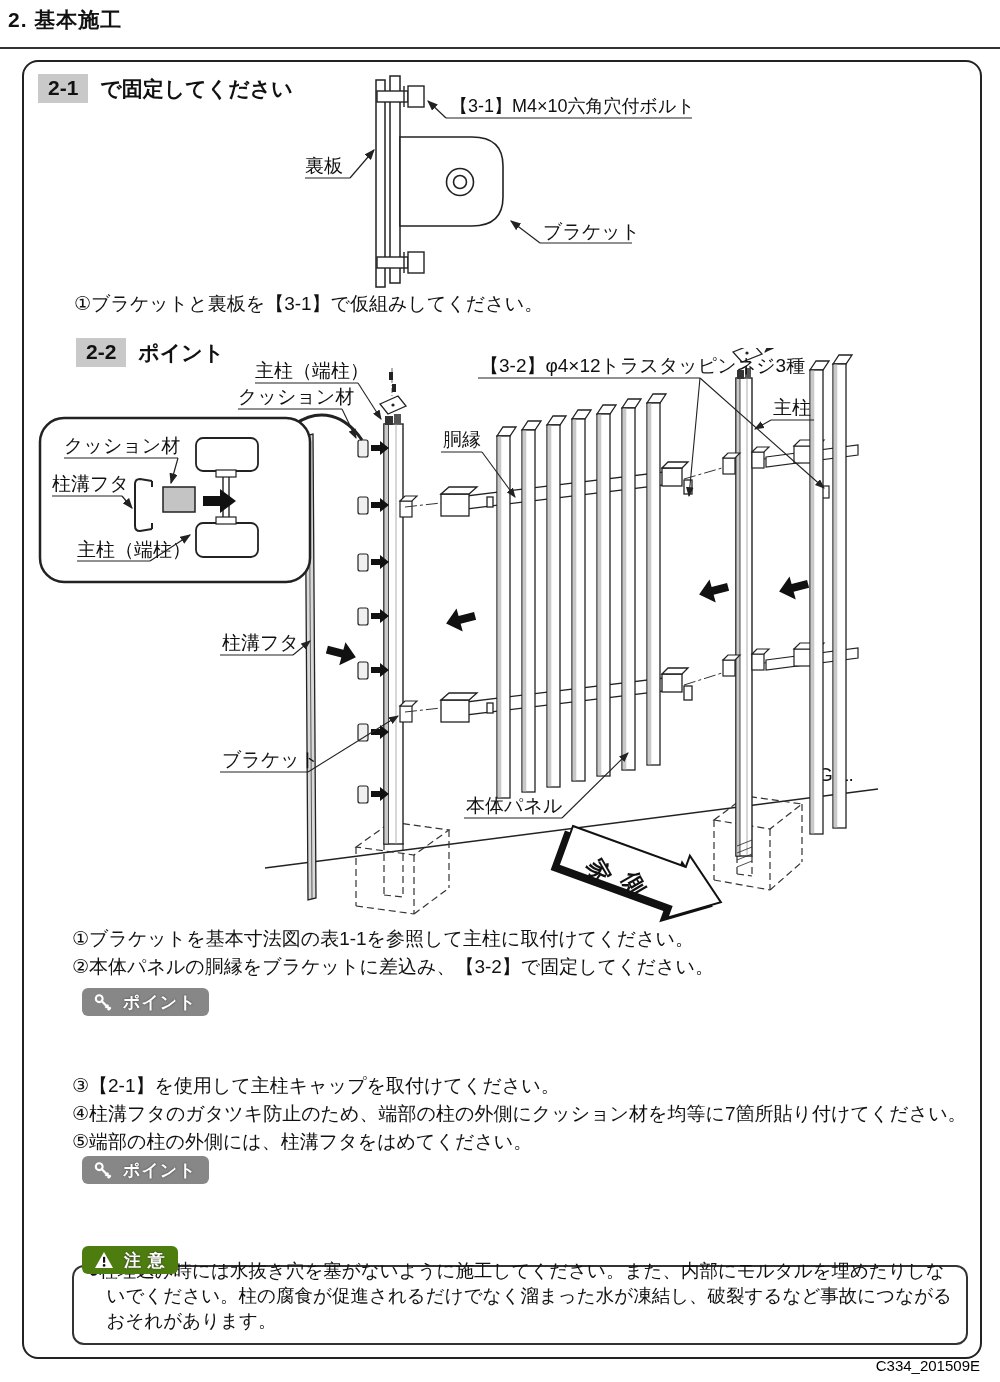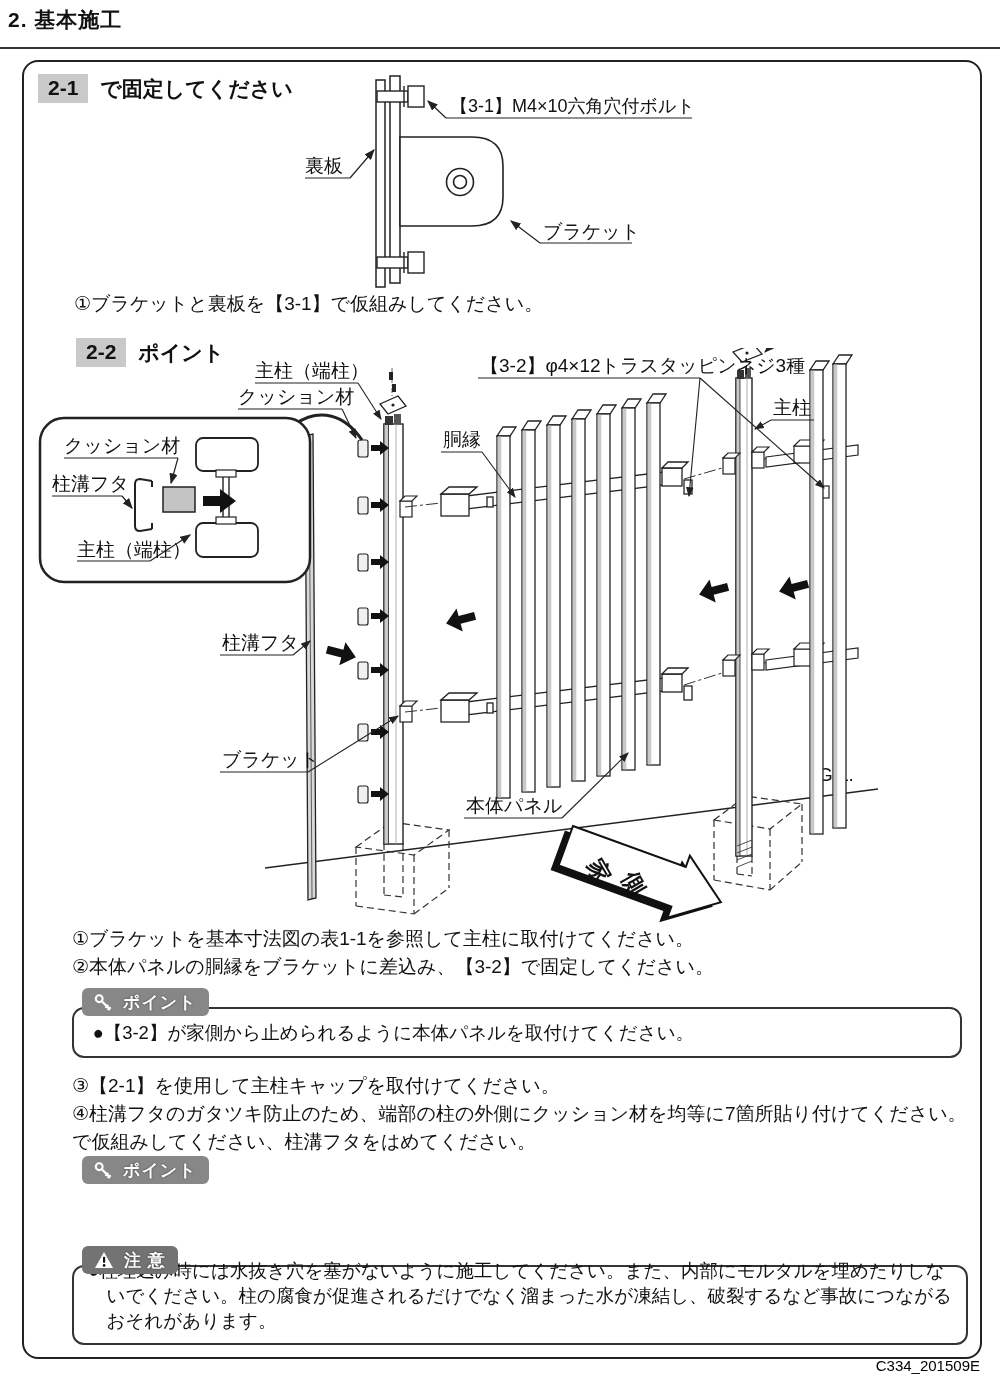--- a/index.html
+++ b/index.html
@@ -366,43 +366,40 @@
 <div class="calloutbox" style="left:72px;top:988px;width:890px;height:70px;">
   <div class="callout-tab" style="background:#878787;">
     <svg width="19" height="19" viewBox="0 0 20 20">
       <circle cx="5.5" cy="6" r="3.6" fill="none" stroke="#fff" stroke-width="2.2"></circle>
       <line x1="8.5" y1="9" x2="17" y2="17.5" stroke="#fff" stroke-width="2.4"></line>
       <line x1="12" y1="15.5" x2="15" y2="12.5" stroke="#fff" stroke-width="2.2"></line>
       <line x1="14.5" y1="18" x2="17.5" y2="15" stroke="#fff" stroke-width="2.2"></line>
     </svg>
     <span class="tabtxt">ポイント</span>
   </div>
-  <div class="callout-body">
-    <div class="btxt">●【3-2】が家側から止められるように本体パネルを取付けてください。</div>
-  </div>
 </div>
 
 <div class="abs step" style="left:72px;top:1072px;">③【2-1】を使用して主柱キャップを取付けてください。</div>
 <div class="abs step" style="left:72px;top:1100px;">④柱溝フタのガタツキ防止のため、端部の柱の外側にクッション材を均等に7箇所貼り付けてください。</div>
-<div class="abs step" style="left:72px;top:1128px;">で仮組みしてください、柱溝フタをはめてください。</div>
+<div class="abs step" style="left:72px;top:1128px;">⑤端部の柱の外側には、柱溝フタをはめてください。</div>
 
 <div class="calloutbox" style="left:72px;top:1156px;width:890px;height:76px;">
   <div class="callout-tab" style="background:#878787;">
     <svg width="19" height="19" viewBox="0 0 20 20">
       <circle cx="5.5" cy="6" r="3.6" fill="none" stroke="#fff" stroke-width="2.2"></circle>
       <line x1="8.5" y1="9" x2="17" y2="17.5" stroke="#fff" stroke-width="2.4"></line>
       <line x1="12" y1="15.5" x2="15" y2="12.5" stroke="#fff" stroke-width="2.2"></line>
       <line x1="14.5" y1="18" x2="17.5" y2="15" stroke="#fff" stroke-width="2.2"></line>
     </svg>
     <span class="tabtxt">ポイント</span>
   </div>
 </div>
 
 <div class="calloutbox" style="left:72px;top:1246px;width:896px;height:99px;">
-  <div class="callout-tab" style="background:#737373;">
+  <div class="callout-tab" style="background:#4d7c0f;">
     <svg width="20" height="18" viewBox="0 0 22 20">
       <polygon points="11,1 21,19 1,19" fill="#fff"></polygon>
       <rect x="9.9" y="6.5" width="2.4" height="6.5" fill="#111"></rect>
       <circle cx="11.1" cy="16" r="1.5" fill="#111"></circle>
     </svg>
     <span class="tabtxt">注 意</span>
   </div>
   <div class="callout-body">
     <div class="btxt hang" style="padding-bottom:10px;">●柱埋込み時には水抜き穴を塞がないように施工してください。また、内部にモルタルを埋めたりしないでください。柱の腐食が促進されるだけでなく溜まった水が凍結し、破裂するなど事故につながるおそれがあります。</div>
   </div>

